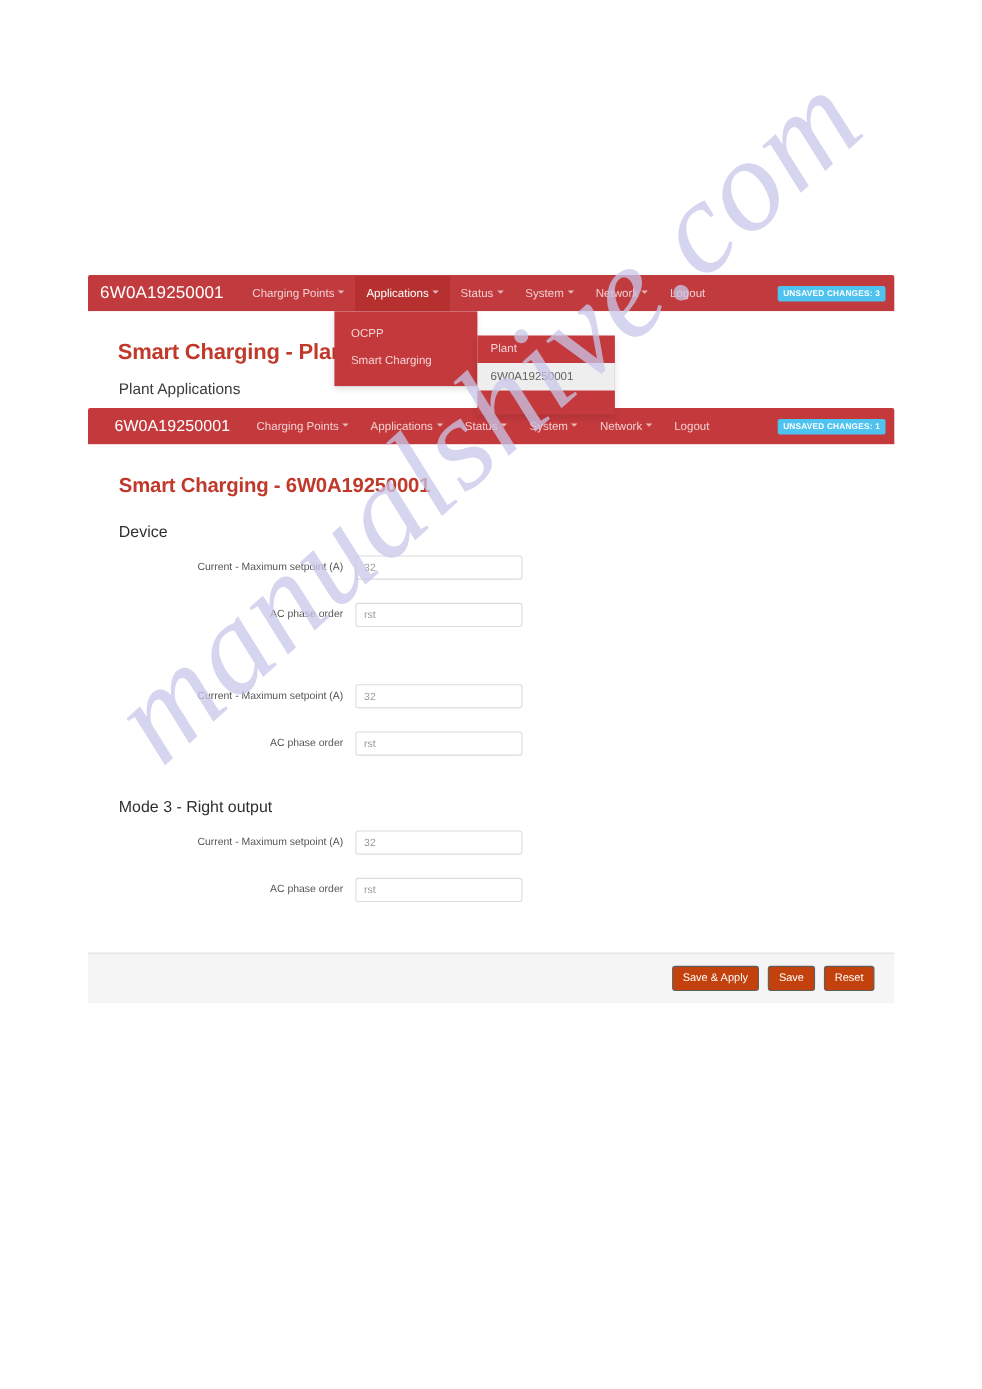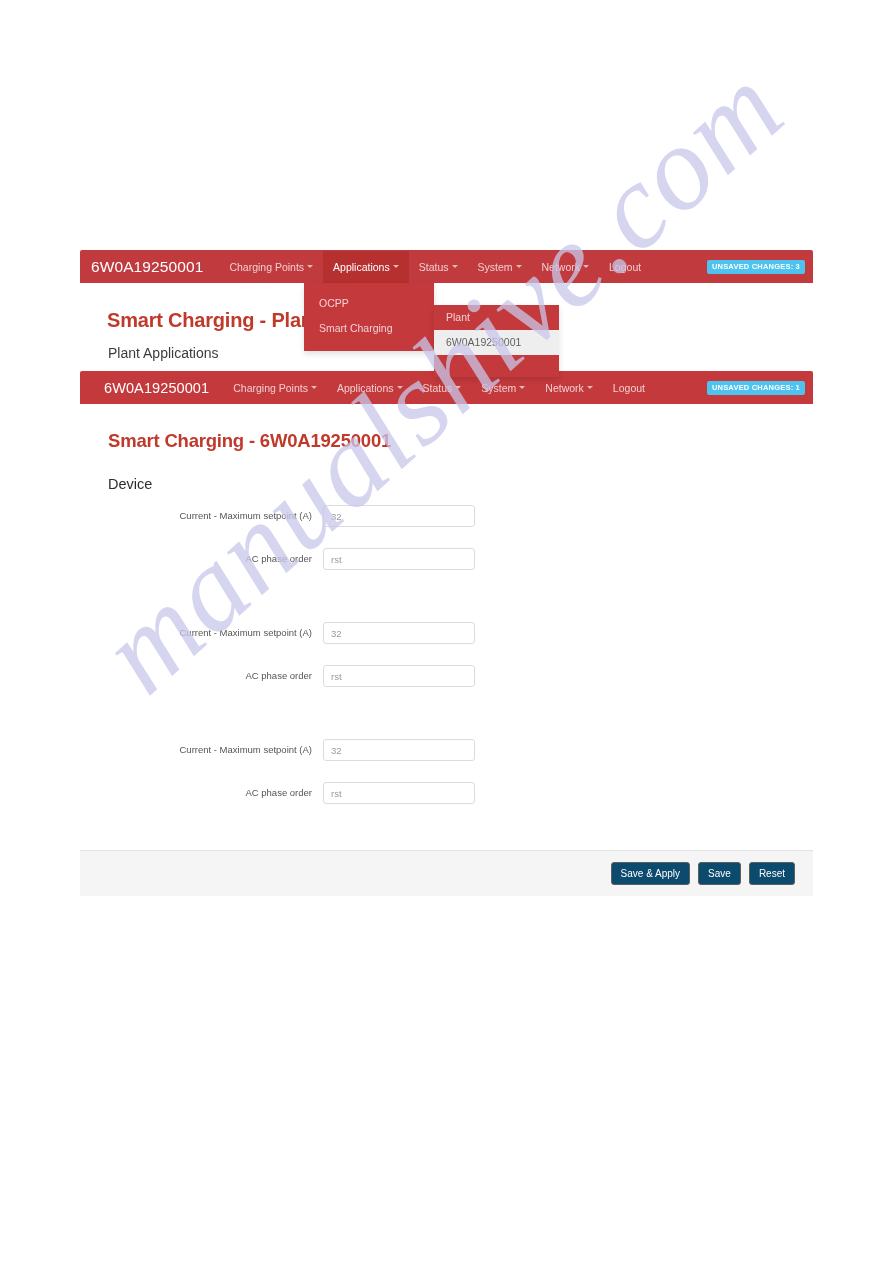--- a/index.html
+++ b/index.html
@@ -227,21 +227,21 @@
     background: #f5f5f5;
     border-top: 1px solid #e3e3e3;
     height: 46px;
     display: flex;
     align-items: center;
     justify-content: flex-end;
     padding-right: 18px;
     box-sizing: border-box;
   }
   .btn {
-    background: #0c4a6e;
+    background: #c2410c;
     border: 1px solid #5e5e5e;
     border-radius: 3px;
     color: #ffffff;
     font-size: 10px;
     font-family: "Liberation Sans", sans-serif;
     padding: 4px 9px;
     margin-left: 8px;
     cursor: pointer;
     line-height: 13px;
   }
@@ -347,20 +347,21 @@
         <div class="form-label">Current - Maximum setpoint (A)</div>
         <input class="form-control" type="text" placeholder="32" style="">
       </div>
       <div class="form-row" style="padding-top:21px;">
         <div class="form-label">AC phase order</div>
         <input class="form-control" type="text" placeholder="rst" style="">
       </div>
     </div>
 
     <div style="padding-top:39px;">
+      <h3 class="section-title">Mode 3 - Right output</h3>
       <div class="form-row" style="padding-top:13px;">
         <div class="form-label">Current - Maximum setpoint (A)</div>
         <input class="form-control" type="text" placeholder="32" style="">
       </div>
       <div class="form-row" style="padding-top:21px;">
         <div class="form-label">AC phase order</div>
         <input class="form-control" type="text" placeholder="rst" style="">
       </div>
     </div>
 

